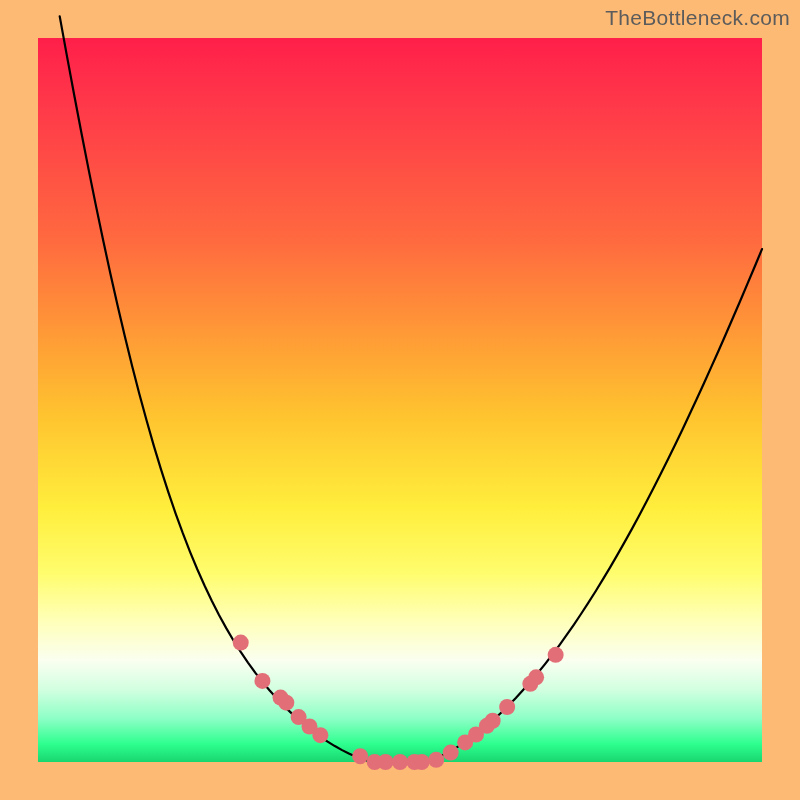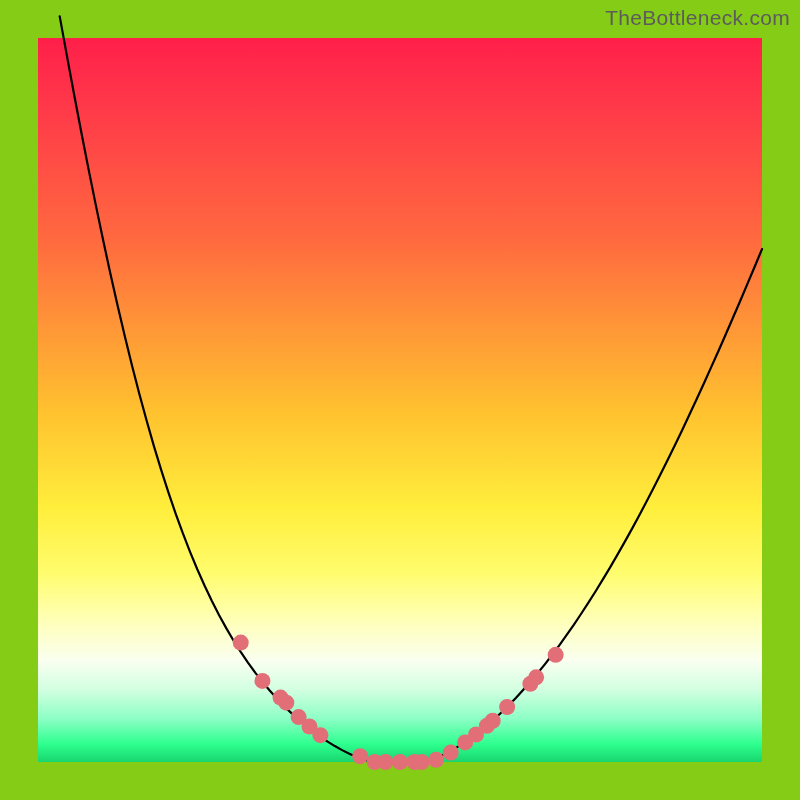--- a/index.html
+++ b/index.html
@@ -10,21 +10,21 @@
     background: #000;
     overflow: hidden;
     font-family: Arial, Helvetica, sans-serif;
   }
   .frame {
     position: absolute;
     left: 0;
     top: 0;
     width: 800px;
     height: 800px;
-    background: #84cc16;
+    background: #fdba74;
   }
   .plot {
     position: absolute;
     left: 38px;
     top: 38px;
     width: 724px;
     height: 724px;
     background: linear-gradient(
       to bottom,
       #ff1f4a 0%,

